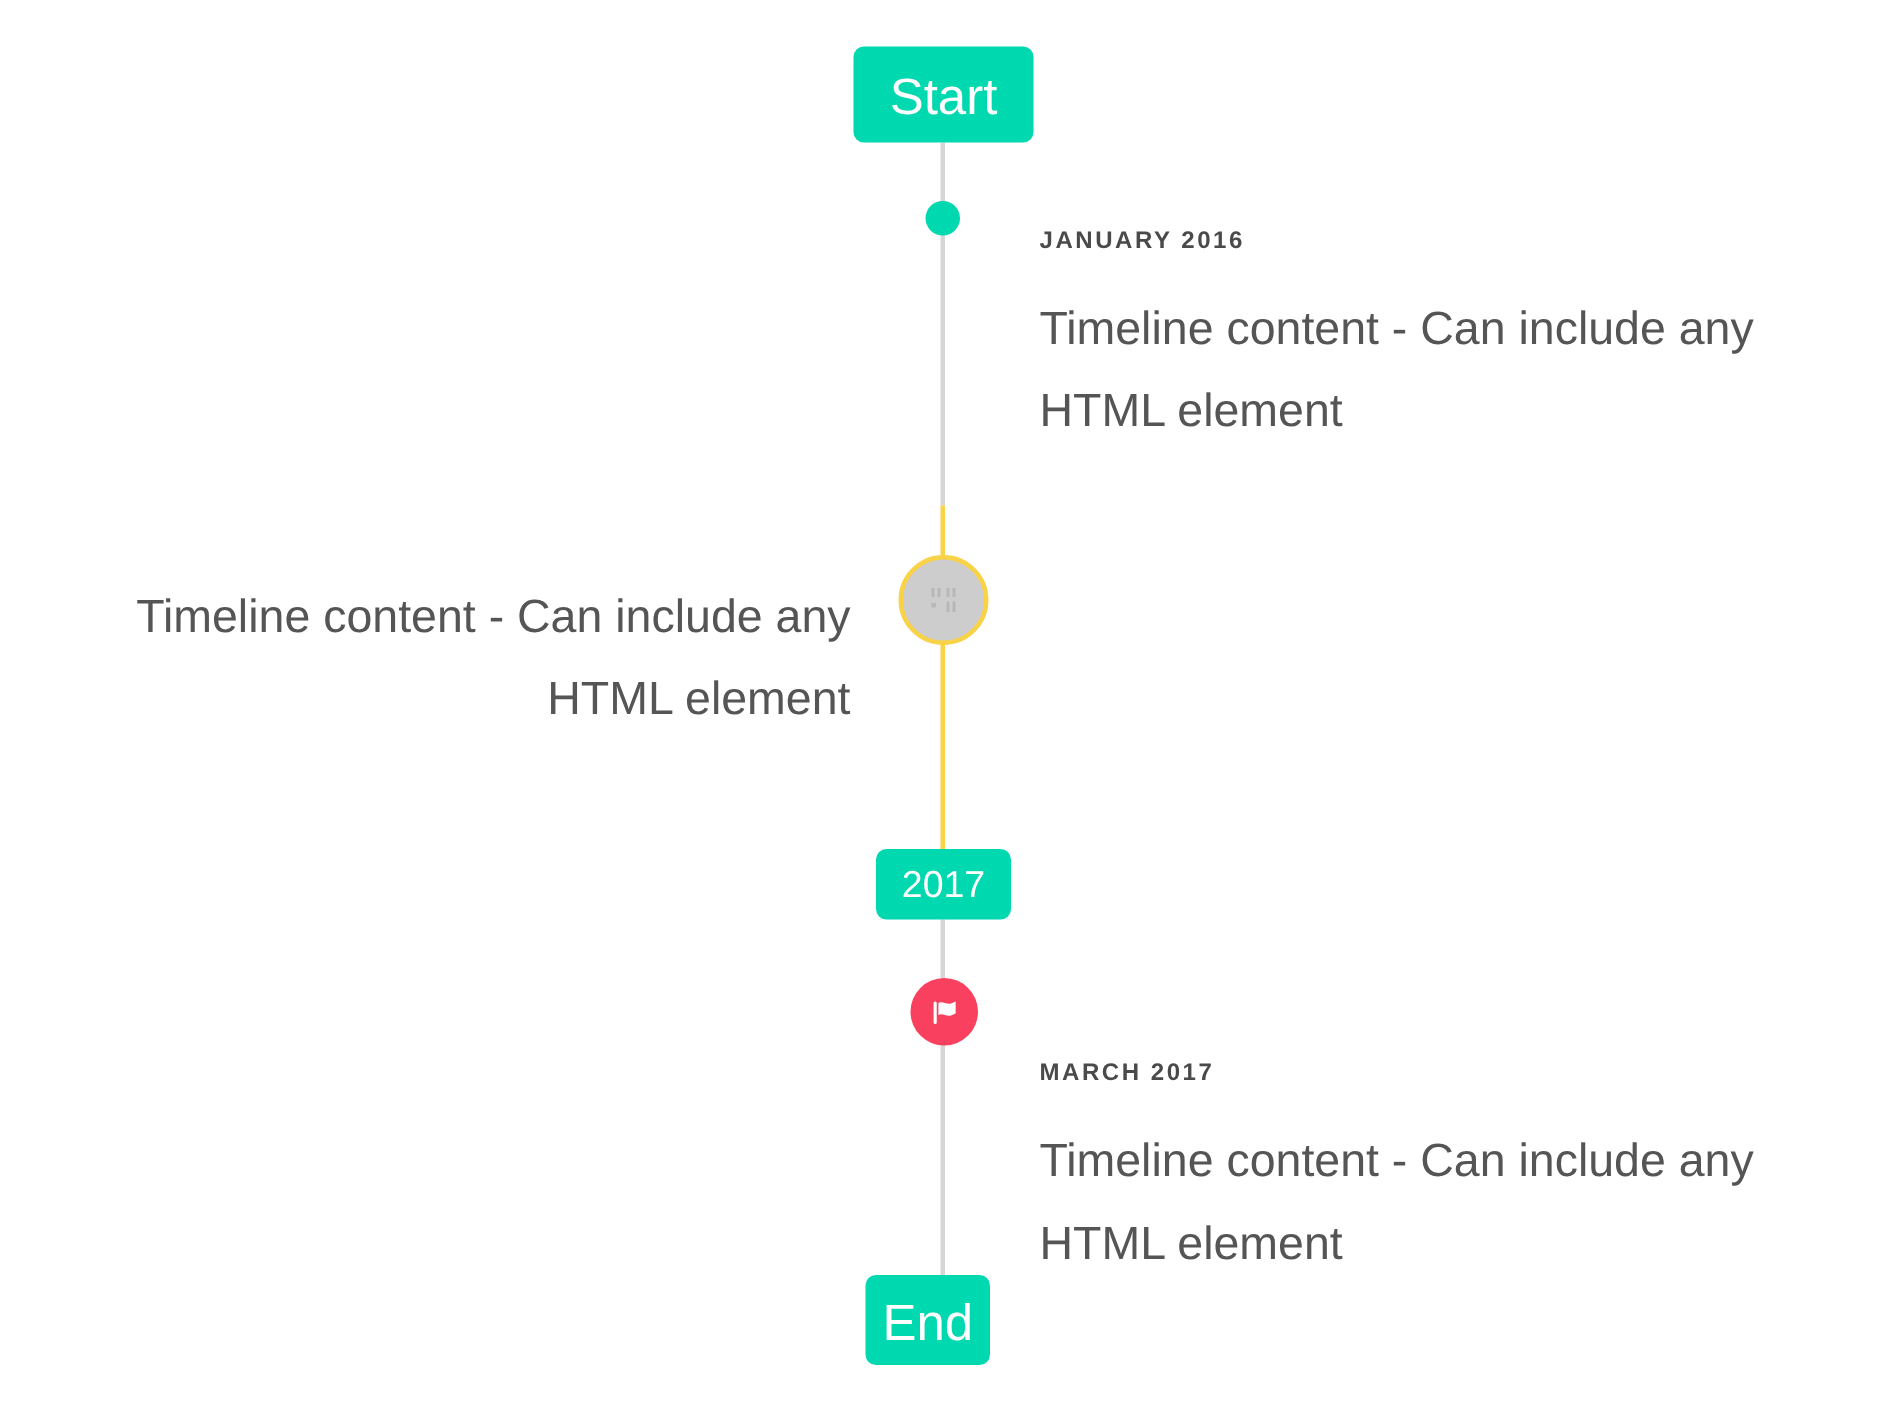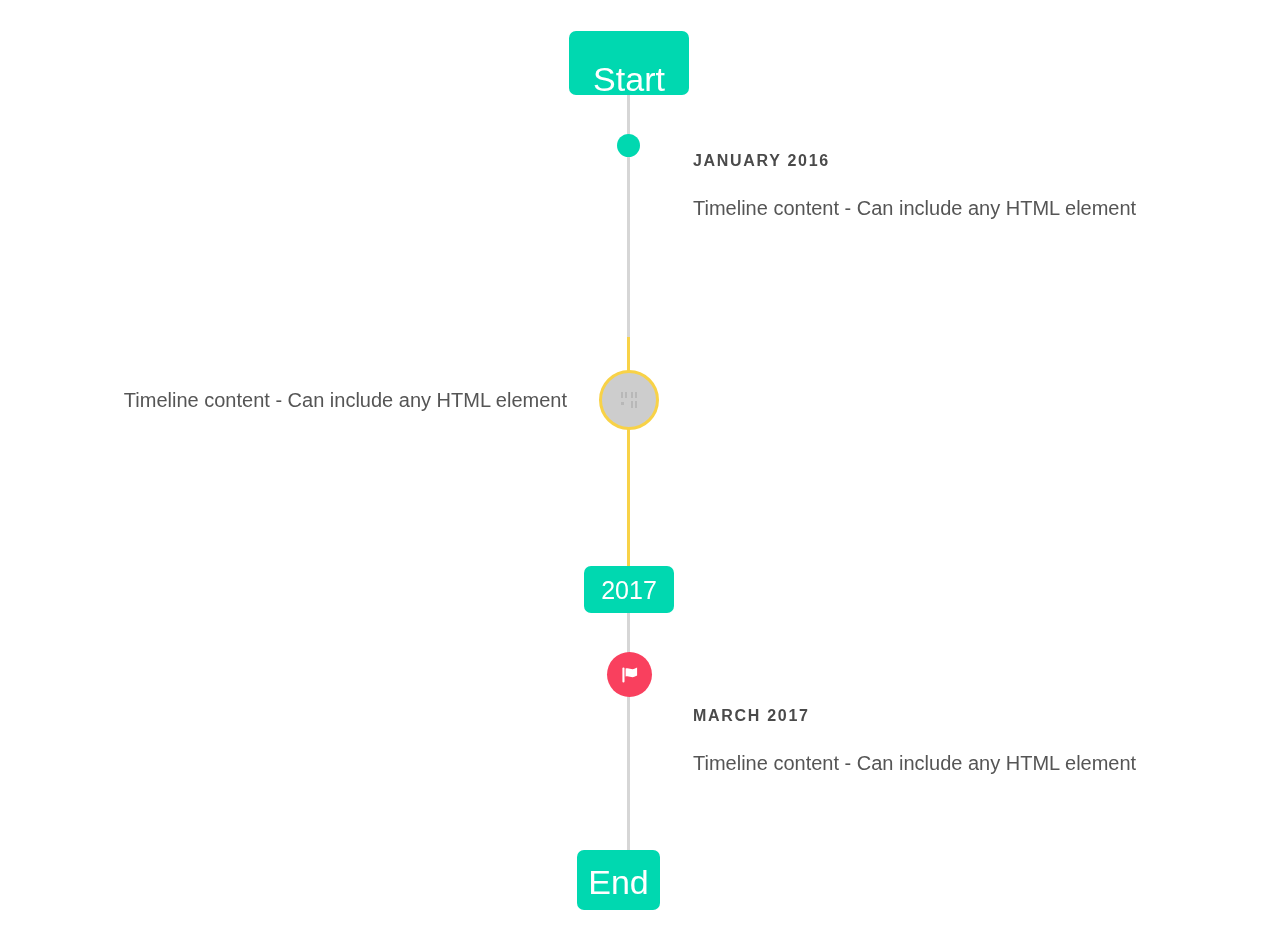--- a/index.html
+++ b/index.html
@@ -38,21 +38,21 @@
     border-radius: 7px;
     text-align: center;
     line-height: 1;
     white-space: nowrap;
     font-weight: 400;
   }
   .cap-start {
     left: 569px; top: 31px;
     width: 120px; height: 64px;
     font-size: 34px;
-    padding-top: 31px;
+    padding-top: 17px;
   }
   .cap-year {
     left: 584px; top: 566px;
     width: 90px; height: 47px;
     font-size: 25px;
     padding-top: 12px;
   }
   .cap-end {
     left: 577px; top: 850px;
     width: 83px; height: 60px;
@@ -121,21 +121,21 @@
     font-weight: 700;
     letter-spacing: 1.7px;
     color: #4a4a4a;
     text-transform: uppercase;
     line-height: 1.5;
     margin-top: 18px;
   }
 
   .entry-body {
     margin-top: 18px;
-    font-size: 20px;
+    font-size: 31px;
     font-weight: 400;
     color: #555555;
     line-height: 1.78;
   }
 </style>
 </head>
 <body>
 
 <div id="timeline-root">
 

